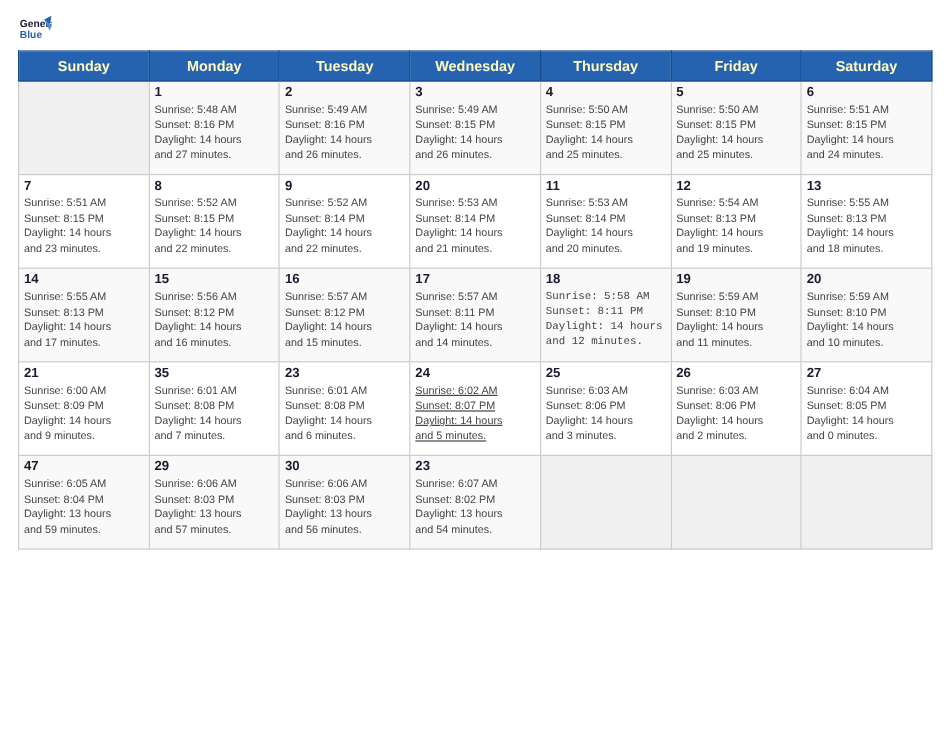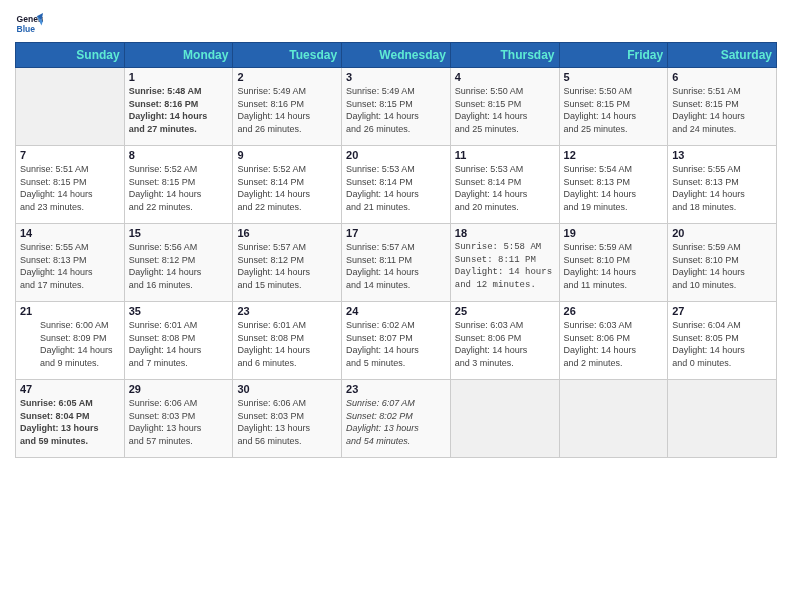--- a/index.html
+++ b/index.html
@@ -42,25 +42,25 @@
       font-size: 14px;
       color: #444;
     }
     table {
       width: 100%;
       border-collapse: collapse;
       table-layout: fixed;
     }
     thead tr th {
       background-color: #2563b0;
-      color: #5eead4;
+      color: #fef9c3;
       font-size: 12px;
       font-weight: bold;
       padding: 5px 4px;
-      text-align: right;
+      text-align: center;
       border: 1px solid #1a4a8a;
     }
     tbody tr td {
       border: 1px solid #ccc;
       vertical-align: top;
       padding: 3px 4px;
       font-size: 9.5px;
       color: #333;
       height: 78px;
       background: #fff;
@@ -112,21 +112,21 @@
           <th>Thursday</th>
           <th>Friday</th>
           <th>Saturday</th>
         </tr>
     </thead>
     <tbody id="tbody-weeks">
         <tr>
           <td class="empty"></td>
           <td>
             <div class="day-num">1</div>
-            <div class="day-info" style="white-space: pre-line; font-weight: bold;">Sunrise: 5:48 AM
+            <div class="day-info" style="white-space: pre-line;">Sunrise: 5:48 AM
 Sunset: 8:16 PM
 Daylight: 14 hours
 and 27 minutes.</div>
           </td>
           <td>
             <div class="day-num">2</div>
             <div class="day-info" style="white-space: pre-line;">Sunrise: 5:49 AM
 Sunset: 8:16 PM
 Daylight: 14 hours
 and 26 minutes.</div>
@@ -258,42 +258,42 @@
             <div class="day-num">20</div>
             <div class="day-info" style="white-space: pre-line;">Sunrise: 5:59 AM
 Sunset: 8:10 PM
 Daylight: 14 hours
 and 10 minutes.</div>
           </td>
         </tr>
         <tr>
           <td>
             <div class="day-num">21</div>
-            <div class="day-info" style="white-space: pre-line; margin-left: 20px;">Sunrise: 6:00 AM
+            <div class="day-info" style="white-space: pre-line;">Sunrise: 6:00 AM
 Sunset: 8:09 PM
 Daylight: 14 hours
 and 9 minutes.</div>
           </td>
           <td>
             <div class="day-num">35</div>
             <div class="day-info" style="white-space: pre-line;">Sunrise: 6:01 AM
 Sunset: 8:08 PM
 Daylight: 14 hours
 and 7 minutes.</div>
           </td>
           <td>
             <div class="day-num">23</div>
             <div class="day-info" style="white-space: pre-line;">Sunrise: 6:01 AM
 Sunset: 8:08 PM
 Daylight: 14 hours
 and 6 minutes.</div>
           </td>
           <td>
             <div class="day-num">24</div>
-            <div class="day-info" style="white-space: pre-line;">Sunrise: 6:02 AM
+            <div class="day-info" style="white-space: pre-line; text-decoration: underline;">Sunrise: 6:02 AM
 Sunset: 8:07 PM
 Daylight: 14 hours
 and 5 minutes.</div>
           </td>
           <td>
             <div class="day-num">25</div>
             <div class="day-info" style="white-space: pre-line;">Sunrise: 6:03 AM
 Sunset: 8:06 PM
 Daylight: 14 hours
 and 3 minutes.</div>
@@ -309,42 +309,42 @@
             <div class="day-num">27</div>
             <div class="day-info" style="white-space: pre-line;">Sunrise: 6:04 AM
 Sunset: 8:05 PM
 Daylight: 14 hours
 and 0 minutes.</div>
           </td>
         </tr>
         <tr>
           <td>
             <div class="day-num">47</div>
-            <div class="day-info" style="white-space: pre-line; font-weight: bold;">Sunrise: 6:05 AM
+            <div class="day-info" style="white-space: pre-line;">Sunrise: 6:05 AM
 Sunset: 8:04 PM
 Daylight: 13 hours
 and 59 minutes.</div>
           </td>
           <td>
             <div class="day-num">29</div>
             <div class="day-info" style="white-space: pre-line;">Sunrise: 6:06 AM
 Sunset: 8:03 PM
 Daylight: 13 hours
 and 57 minutes.</div>
           </td>
           <td>
             <div class="day-num">30</div>
             <div class="day-info" style="white-space: pre-line;">Sunrise: 6:06 AM
 Sunset: 8:03 PM
 Daylight: 13 hours
 and 56 minutes.</div>
           </td>
           <td>
             <div class="day-num">23</div>
-            <div class="day-info" style="white-space: pre-line; font-style: italic;">Sunrise: 6:07 AM
+            <div class="day-info" style="white-space: pre-line;">Sunrise: 6:07 AM
 Sunset: 8:02 PM
 Daylight: 13 hours
 and 54 minutes.</div>
           </td>
           <td class="empty"></td>
           <td class="empty"></td>
           <td class="empty"></td>
         </tr>
       </tbody>
   </table>

